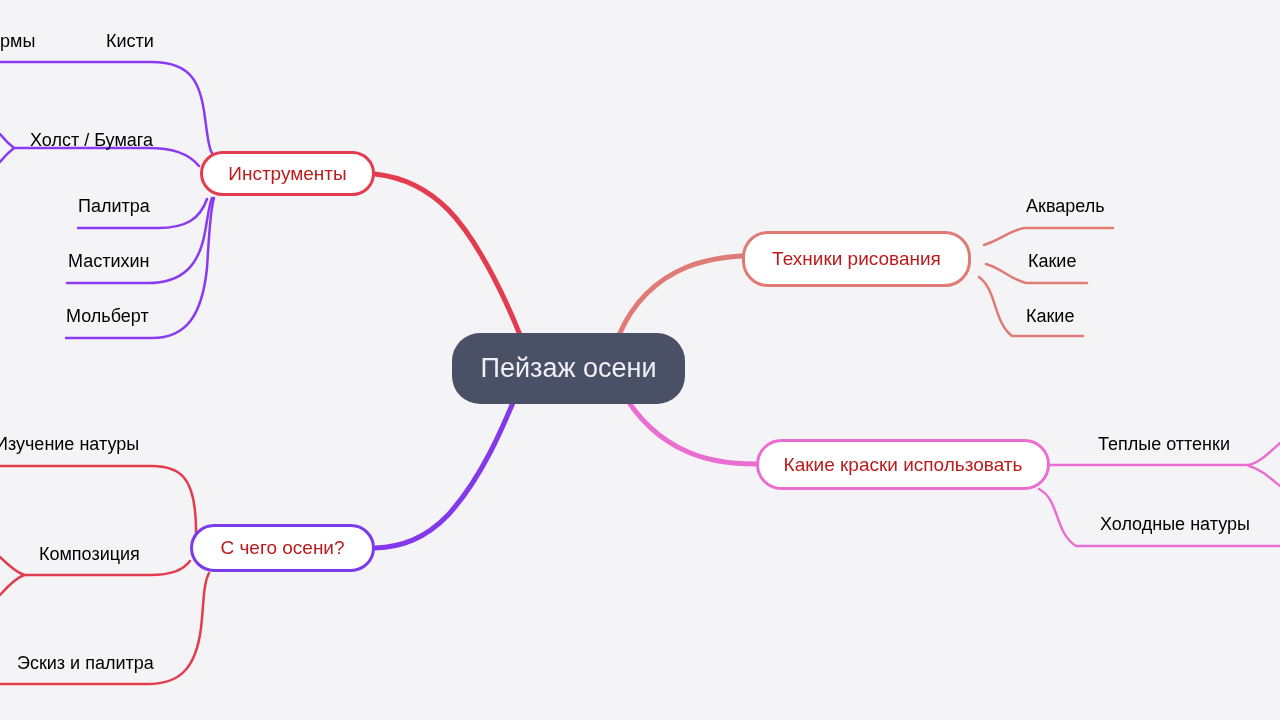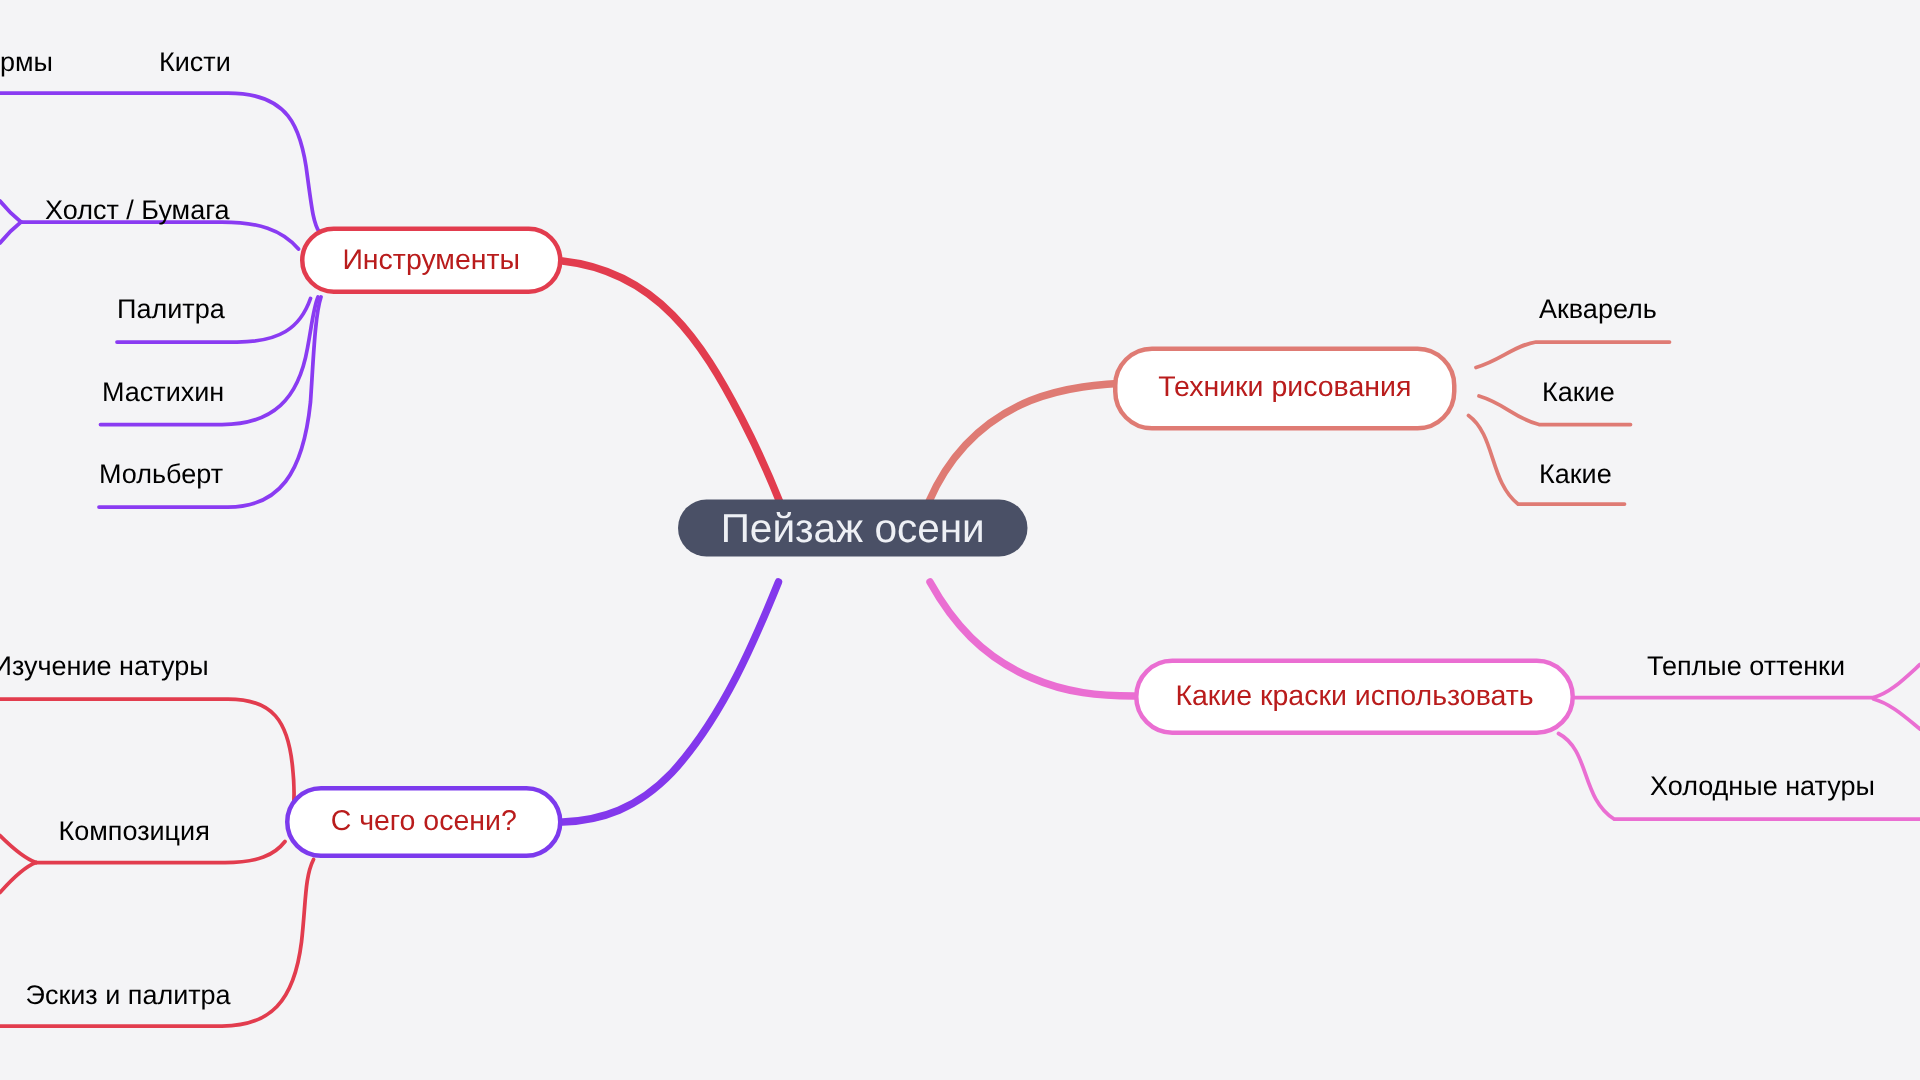--- a/index.html
+++ b/index.html
@@ -86,21 +86,21 @@
   <path class="child-line" d="M1249 466 C1260 469 1269 477 1280 486" stroke="#ea6ed2"></path>
   <path class="child-line" d="M1039 489 C1060 500 1054 532 1076 546 L1280 546" stroke="#ea6ed2"></path>
 
   <path class="child-line" d="M0 466 L152 466 C182 466 192 481 195 511 C197 530 196 540 194 547" stroke="#e23c4e"></path>
   <path class="child-line" d="M24 575 L150 575 C172 575 183 570 190 561" stroke="#e23c4e"></path>
   <path class="child-line" d="M24 575 C16 572 8 565 0 557" stroke="#e23c4e"></path>
   <path class="child-line" d="M24 575 C16 578 8 586 0 595" stroke="#e23c4e"></path>
   <path class="child-line" d="M0 684 L148 684 C180 684 196 668 201 628 C204 602 203 585 209 573" stroke="#e23c4e"></path>
 </svg>
 
-<div class="node root" style="left:452px; top:333px; width:233px; height:38px;">Пейзаж осени</div>
+<div class="node root" style="left:452px; top:333px; width:233px; height:71px;">Пейзаж осени</div>
 
 <div class="node b-red" style="left:200px; top:151px; width:175px; height:45px;">Инструменты</div>
 
 <div class="node b-salmon" style="left:742px; top:231px; width:229px; height:56px;">Техники рисования</div>
 
 <div class="node b-pink" style="left:756px; top:439px; width:294px; height:51px;">Какие краски использовать</div>
 
 <div class="node b-purple" style="left:190px; top:524px; width:185px; height:48px;">С чего осени?</div>
 
 <div class="leaf" style="left:0px;   top:31px;">рмы</div>

